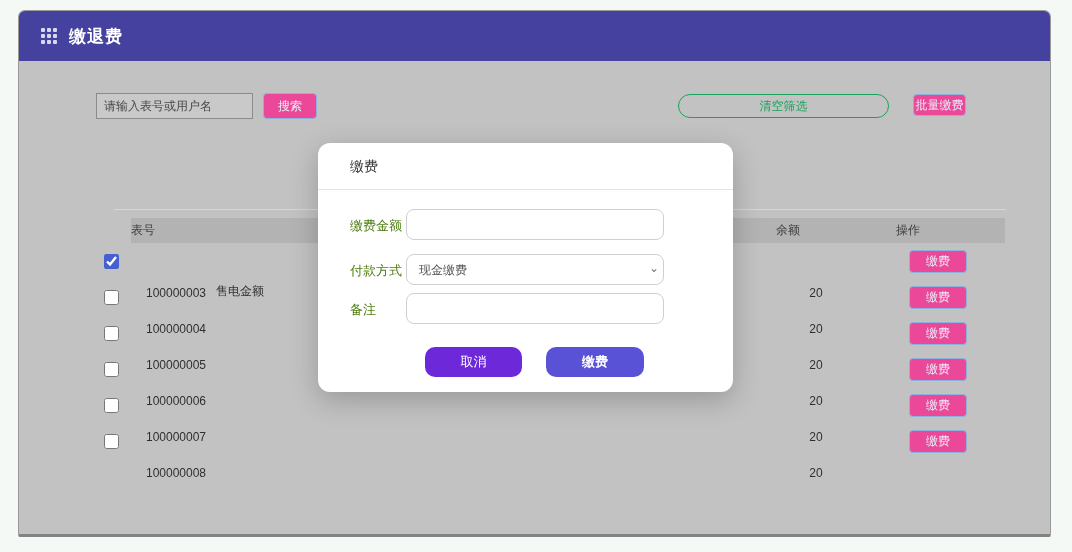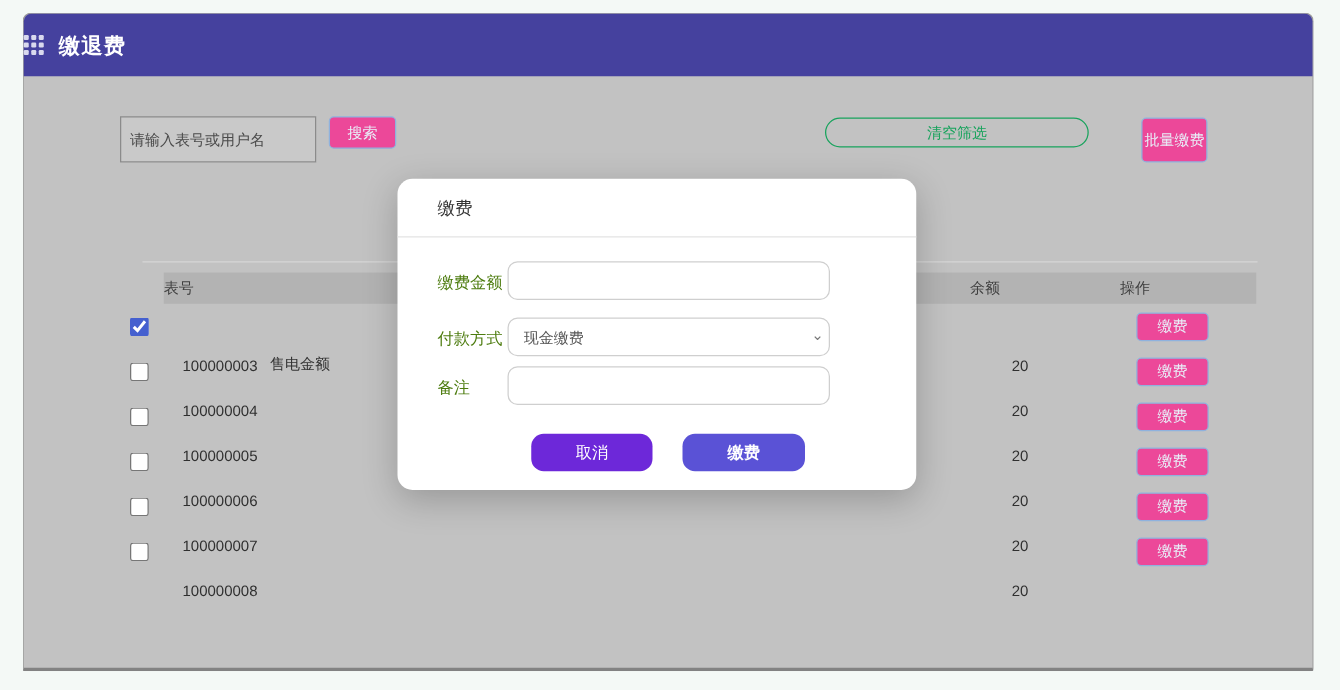--- a/index.html
+++ b/index.html
@@ -17,65 +17,66 @@
     border: 1px solid #9a9a9a;
     border-bottom: 3px solid #828282;
     border-radius: 7px 7px 2px 2px;
     background: #c2c2c2;
   }
   .card-header {
     height: 50px;
     background: #45419e;
     border-radius: 6px 6px 0 0;
     display: flex; align-items: center;
+    padding-left: 22px;
     gap: 12px;
   }
   .grid-icon {
     display: grid;
     grid-template-columns: repeat(3, 4px);
     grid-template-rows: repeat(3, 4px);
     gap: 2px;
   }
   .grid-icon i { background: #d9d9ee; border-radius: 1px; }
   .card-title { color: #ffffff; font-size: 17px; font-weight: bold; letter-spacing: 1px; }
   .card-body { position: relative; width: 100%; height: 477px; }
 
   
   .search-input {
     position: absolute; left: 77px; top: 32px;
-    width: 157px; height: 37px;
+    width: 157px; height: 26px;
     background: #c9c9c9;
     border: 1px solid #8b8b8b;
     font-size: 12px; color: #3c3c3c;
     padding: 0 7px;
     font-family: inherit;
   }
   .search-input::placeholder { color: #4a4a4a; opacity: 1; }
   .btn-blue {
     background: #ec4899;
     border: 1px solid #8fb2dd;
     color: #e8eef8;
     font-size: 12px;
     border-radius: 4px;
     cursor: pointer;
     font-family: inherit;
   }
   .search-btn { position: absolute; left: 244px; top: 32px; width: 54px; height: 26px; }
   .clear-filter-btn {
-    position: absolute; left: 641px; top: 33px;
+    position: absolute; left: 659px; top: 33px;
     width: 211px; height: 24px;
     background: transparent;
     border: 1.5px solid #17a35c;
     border-radius: 999px;
     color: #17a35c;
     font-size: 12px;
     cursor: pointer;
     font-family: inherit;
   }
-  .batch-pay-btn { position: absolute; left: 894px; top: 33px; width: 53px; height: 36px; padding: 0; }
+  .batch-pay-btn { position: absolute; left: 894px; top: 33px; width: 53px; height: 22px; padding: 0; }
 
   
   .table-top-line { position: absolute; left: 95px; top: 148px; width: 892px; height: 0; border-top: 1px solid #d6d6d6; }
   .table-header {
     position: absolute; left: 112px; top: 157px;
     width: 874px; height: 25px;
     background: #b3b3b3;
   }
   .th { position: absolute; top: 0; height: 25px; line-height: 25px; text-align: left; font-size: 12px; color: #404040; }
   .th-meter   { left: 0px;   width: 90px; }

